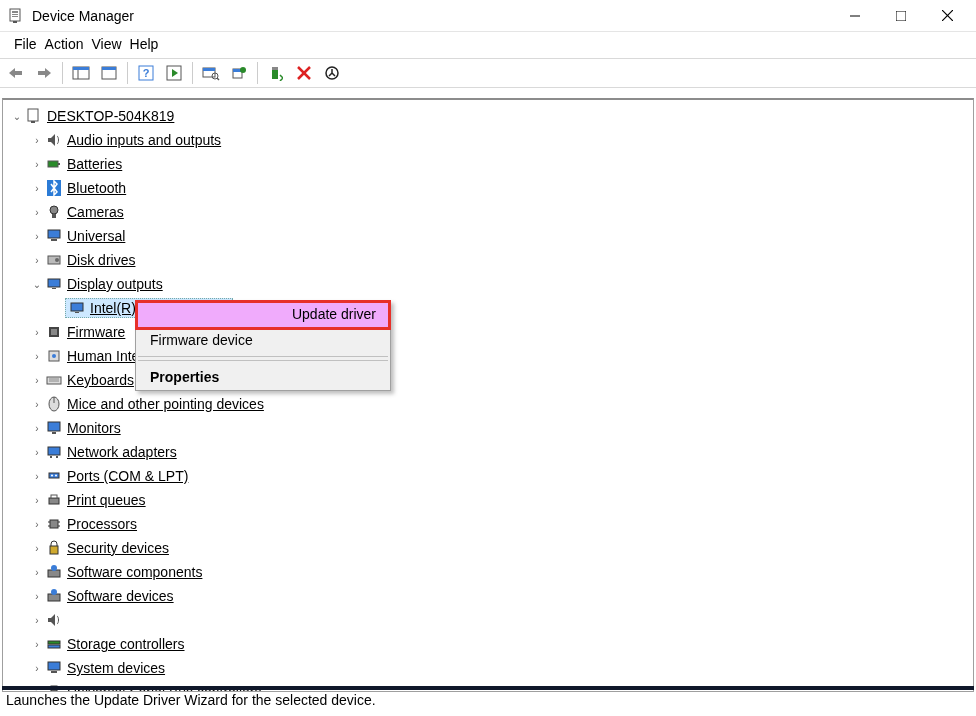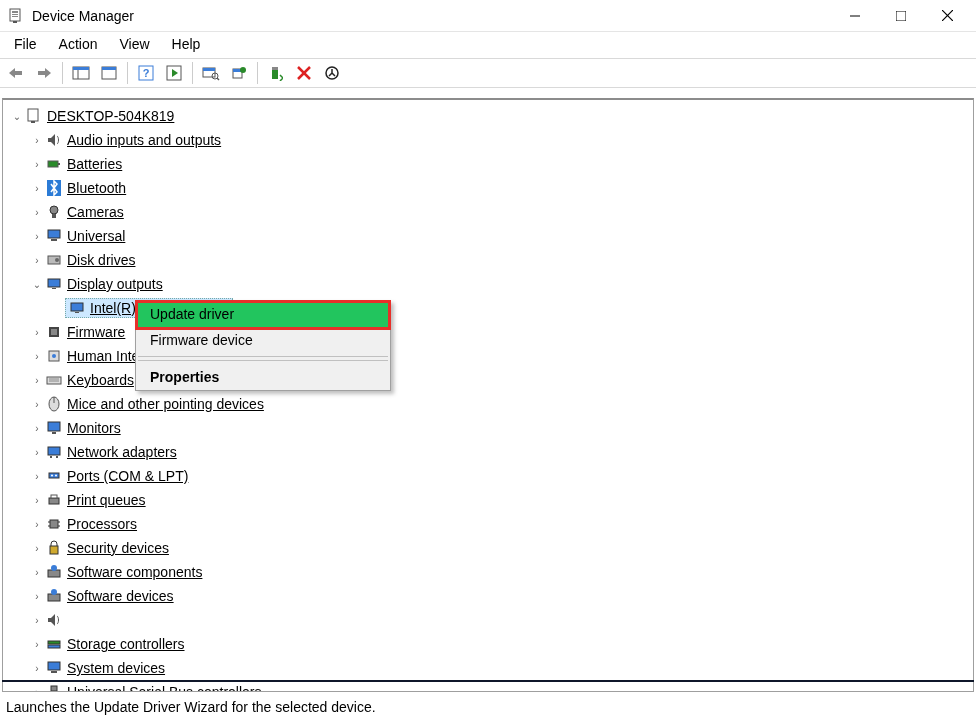--- a/index.html
+++ b/index.html
@@ -23,21 +23,21 @@
 .titlebar .app-icon { width: 16px; height: 16px; margin-right: 8px; }
 .titlebar .title { flex: 0 0 auto; font-size: 14px; }
 .titlebar .spacer { flex: 1 1 auto; }
 .win-btn {
   width: 46px; height: 30px;
   display: flex; align-items: center; justify-content: center;
   color: #000;
 }
 .menubar {
   display: flex;
-  gap: 22px;
+  gap: 8px;
   padding: 4px 14px 6px 14px;
   font-size: 14px;
   border-bottom: 1px solid #d9d9d9;
 }
 .menubar span { cursor: default; }
 .toolbar {
   display: flex;
   align-items: center;
   gap: 4px;
   padding: 3px 4px;
@@ -55,24 +55,24 @@
   top: 98px; left: 2px; right: 2px;
   bottom: 24px;
   border: 1px solid #9f9f9f;
   border-top: 2px solid #8c8c8c;
   overflow: hidden;
   padding: 4px 0 0 6px;
 }
 .status {
   position: absolute;
   left: 2px; right: 2px; bottom: 0;
-  height: 36px;
-  padding: 17px 4px;
+  height: 30px;
+  padding: 2px 4px;
   font-size: 14px;
-  border-top: 2px solid #0f172a;
+  border-top: 4px solid #0f172a;
 }
 .node { display:flex; align-items:center; height:24px; white-space:nowrap; }
 .arrow { width:16px;display:flex;justify-content:center;color:#666;font-size:10px;}
 .icon { width:18px;height:18px;margin-right:4px;display:flex;align-items:center;justify-content:center; }
 .label { font-size:14px;text-decoration:underline; }
 .sel .label-wrap { background:#cde8ff;border:1px dotted #7aa; padding:0 2px;}
 .label-wrap{display:flex;align-items:center;}
 .context-menu {
   position: absolute;
   left: 135px;
@@ -80,21 +80,21 @@
   width: 256px;
   background: #f0f0f0;
   border: 1px solid #a0a0a0;
   box-shadow: 3px 3px 4px rgba(0,0,0,.25);
   z-index: 50;
 }
 .ctx-item {
   padding: 5px 14px;
   font-size: 14px;
 }
-.ctx-item.hover { background:#22c55e;}
+.ctx-item.hover { background:#f0abfc;text-align:right;}
 .ctx-item.bold { font-weight: bold; }
 .ctx-sep { height:1px;background:#c0c0c0;margin:3px 2px; }
 .highlight-box {
   position:absolute;
   left:135px;
   top:300px;
   width:256px;
   height:30px;
   border:3px solid #e7302a;
   z-index:60;

